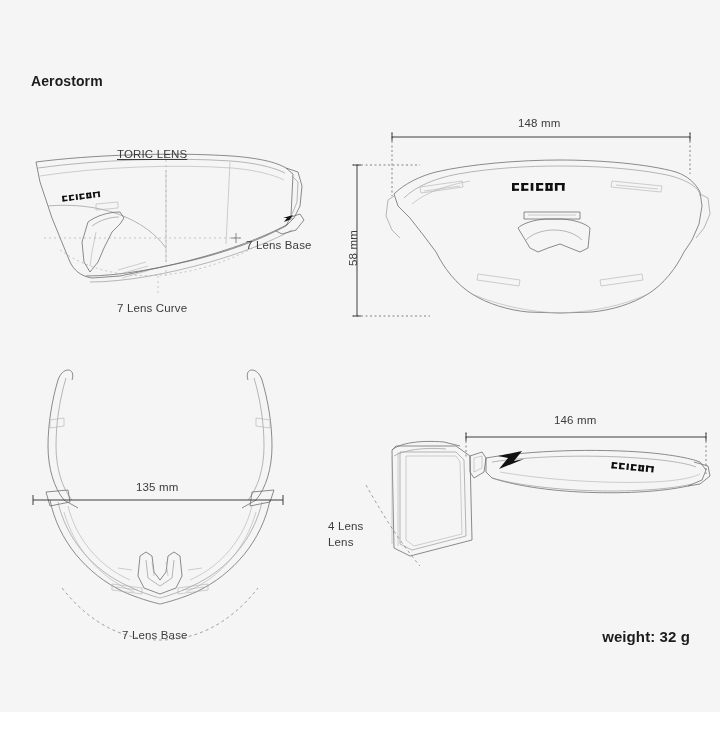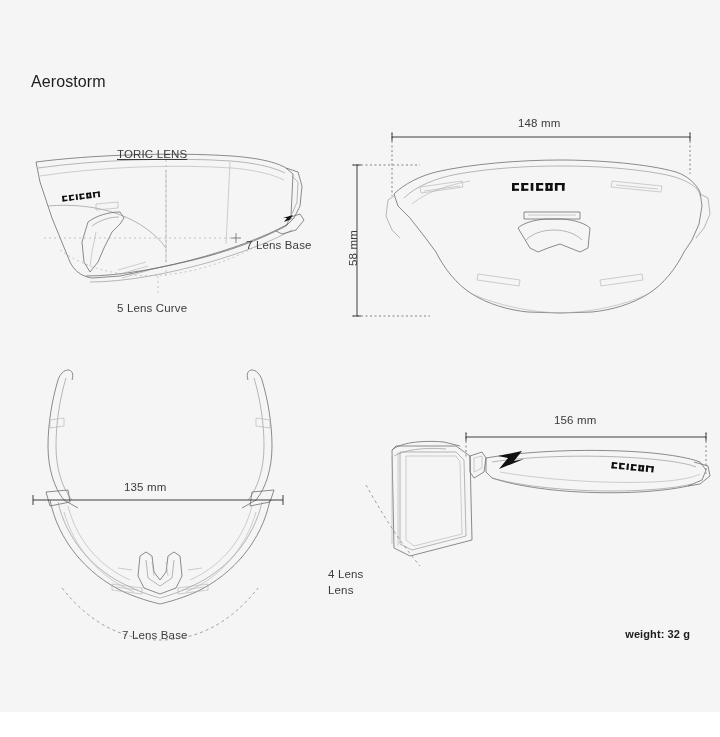--- a/index.html
+++ b/index.html
@@ -24,46 +24,45 @@
     left: 0;
     top: 712px;
     width: 720px;
     height: 25px;
     background: #ffffff;
   }
   #page-title {
     position: absolute;
     left: 31px;
     top: 73px;
-    font-size: 16px;
-    font-weight: normal;
+    font-size: 14px;
+    font-weight: bold;
     color: #1c1c1c;
     letter-spacing: 0.1px;
   }
   #weight-label {
     position: absolute;
     right: 30px;
     top: 628px;
-    font-size: 11px;
+    font-size: 15px;
     font-weight: bold;
     color: #1c1c1c;
     letter-spacing: 0.1px;
   }
   .anno {
     position: absolute;
     font-size: 11.5px;
     color: #3b3b3b;
     white-space: nowrap;
     letter-spacing: 0.15px;
   }
   .anno.two-line {
     white-space: normal;
     line-height: 1.35;
     text-align: left;
-    margin-top: 48px;
   }
   .anno.vert {
     transform: rotate(-90deg);
     transform-origin: left top;
   }
   svg.art {
     position: absolute;
     left: 0;
     top: 0;
     width: 720px;
@@ -331,31 +330,31 @@
       </g>
     </g>
   </svg>
 
   <div id="page-title">Aerostorm</div>
 
   <div class="anno" style="left:117px; top:148px;text-decoration:underline;">TORIC LENS</div>
 
   <div class="anno" style="left:246px; top:239px;">7 Lens Base</div>
 
-  <div class="anno" style="left:117px; top:302px;">5 Lens Curve</div>
+  <div class="anno" style="left:117px; top:302px;">7 Lens Curve</div>
 
   <div class="anno" style="left:518px; top:117px;text-align:center;">148 mm</div>
 
   <div class="anno vert" style="left:347px; top:266px;">58 mm</div>
 
-  <div class="anno" style="left:124px; top:481px;">135 mm</div>
+  <div class="anno" style="left:136px; top:481px;">135 mm</div>
 
   <div class="anno" style="left:122px; top:629px;">7 Lens Base</div>
 
-  <div class="anno" style="left:554px; top:414px;">156 mm</div>
+  <div class="anno" style="left:554px; top:414px;">146 mm</div>
 
   <div class="anno two-line" style="left:328px; top:519px; width:60px;">
     <span>4 Lens</span><br>
     <span>Lens</span>
   </div>
 
   <div id="weight-label">weight: 32 g</div>
 
   <div id="bottom-strip"></div>
 </div>

